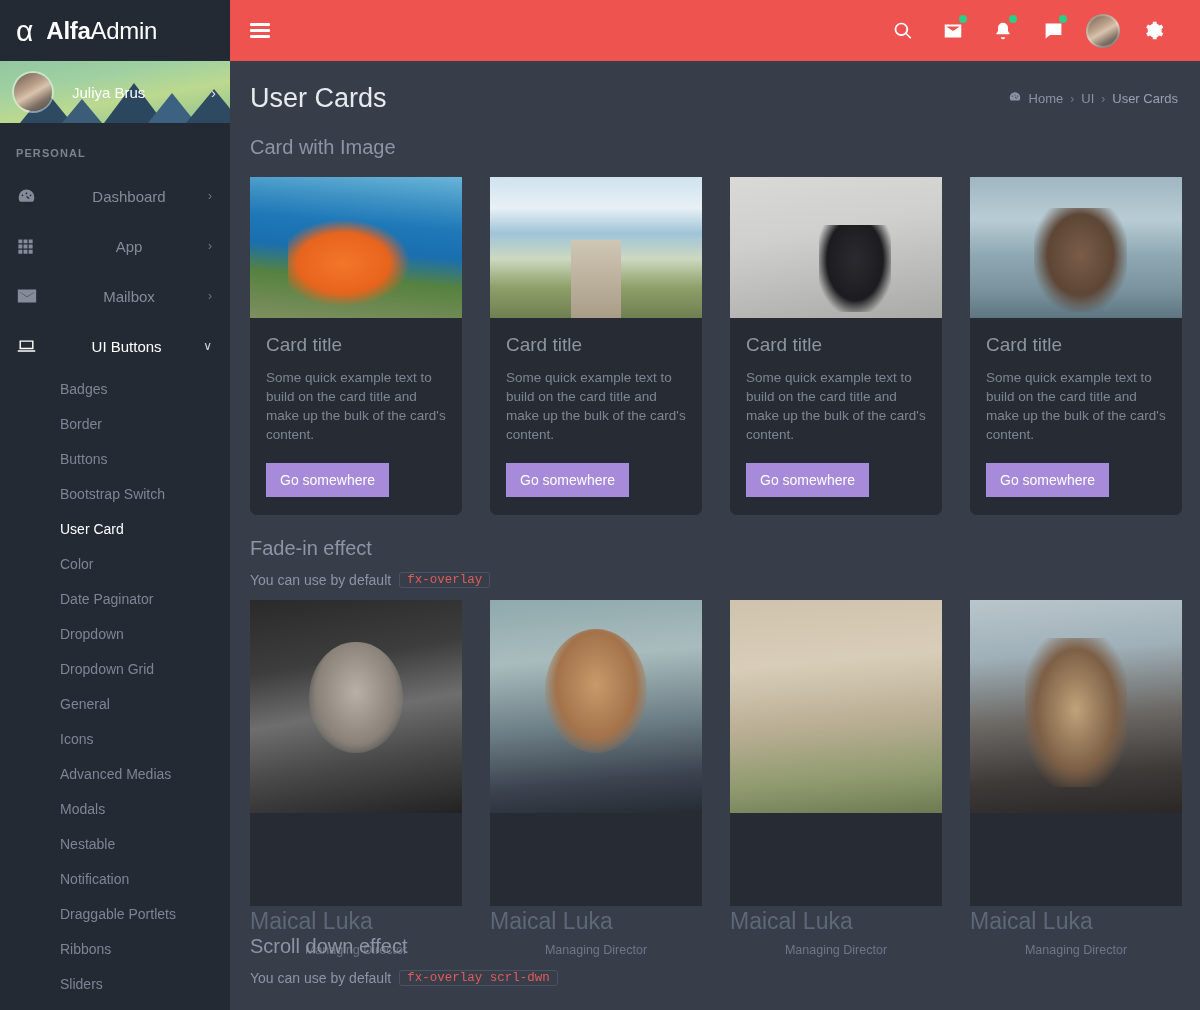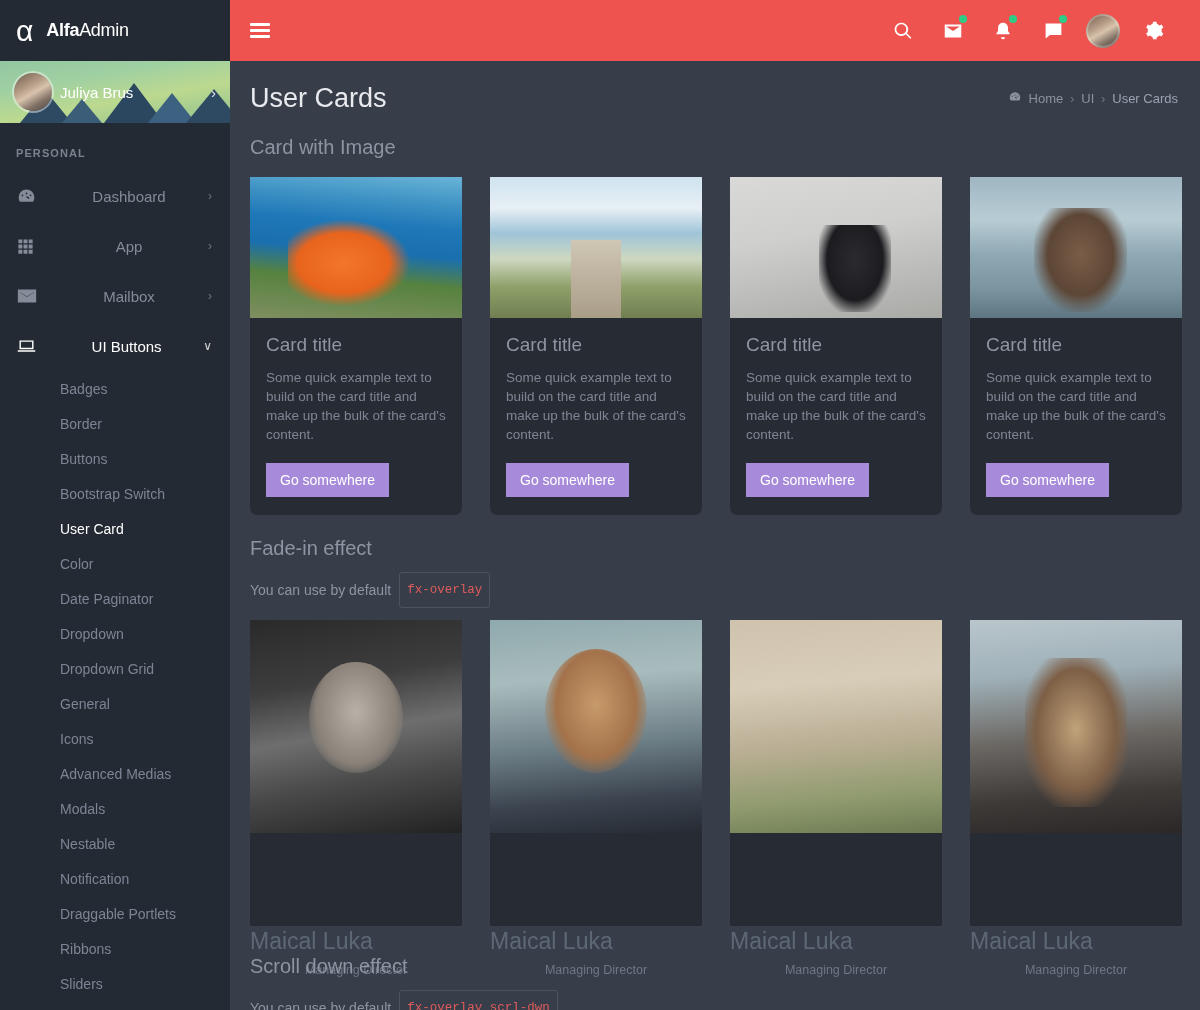--- a/index.html
+++ b/index.html
@@ -9,21 +9,21 @@
     background: #383e49; overflow: hidden;
   }
 
   
   #topbar { position:absolute; top:0; left:0; width:1200px; height:61px; display:flex; }
   #brand {
     width:230px; height:61px; background:#242a33;
     display:flex; align-items:center; gap:13px; padding-left:16px;
   }
   #brand .logo { color:#fff; font-size:30px; line-height:1; font-weight:400; }
-  #brand .bname { color:#fff; font-size:18px; letter-spacing:-.3px; }
+  #brand .bname { color:#fff; font-size:24px; letter-spacing:-.3px; }
   #brand .bname b { font-weight:700; }
   #brand .bname i { font-style:normal; font-weight:300; }
 
   #tbar-right {
     flex:1; background:#ef5350; display:flex; align-items:center;
     padding:0 22px 0 20px;
   }
   .hamburger { width:20px; cursor:pointer; }
   .hamburger span { display:block; height:3px; background:#fff; margin:3px 0; border-radius:1px; }
   .spacer { flex:1; }
@@ -50,21 +50,21 @@
   #profile {
     height:62px; display:flex; align-items:center; padding:0 14px;
     position:relative; overflow:hidden;
   }
   #profile .scene { position:absolute; inset:0; }
   #profile .sky {
     position:absolute; inset:0;
     background:linear-gradient(170deg,#93c7a0 0%,#9fd0a2 30%,#bcd98f 60%,#8fc08e 100%);
   }
   .mtn { position:absolute; bottom:0; width:0; height:0; border-style:solid; }
-  #profile .pcontent { position:relative; display:flex; align-items:center; gap:8px; width:100%; }
+  #profile .pcontent { position:relative; display:flex; align-items:center; gap:20px; width:100%; }
   .avatar-lg {
     width:38px; height:38px; border-radius:50%;
     background:linear-gradient(150deg,#6d5a4a 0%,#b9a08b 38%,#d8c3ad 52%,#7e6f63 75%,#4e4741 100%);
     box-shadow:0 0 0 2px rgba(255,255,255,.45);
   }
   #profile .pname { color:#fff; font-size:15px; flex:1; }
   #profile .pchev { color:#fff; font-size:15px; opacity:.85; }
 
   .nav-label {
     color:#7b838f; font-size:11px; letter-spacing:1.1px;
@@ -92,21 +92,21 @@
   #page-title { color:#e8eaee; font-size:27px; font-weight:400; }
   #crumbs { margin-left:auto; display:flex; align-items:center; gap:7px; color:#8b93a0; font-size:13px; }
   #crumbs .cicon svg { fill:#8b93a0; }
   #crumbs .sep { opacity:.7; font-size:12px; }
   #crumbs a { color:#8b93a0; text-decoration:none; }
   #crumbs .cur { color:#9aa2b0; }
 
   .sec-title { color:#8d95a2; font-size:20px; font-weight:400; padding:22px 0 8px 20px; }
   .sec-sub { color:#8d95a2; font-size:14px; padding:4px 0 0 20px; display:flex; align-items:center; gap:8px; }
   .codebox {
-    border:1px solid #4b5260; border-radius:3px; padding:10px 7px;
+    border:1px solid #4b5260; border-radius:3px; padding:0 7px;
     color:#e05b5b; font-family:"Liberation Mono", monospace; font-size:12.5px;
   }
 
   
   #cards-row { display:flex; gap:28px; padding:10px 0 0 20px; }
   .icard { width:212px; background:#272b33;border-radius:7px; }
   .icard .photo { height:141px; }
   .icard .body { padding:16px 16px 18px; }
   .icard .ct { color:#8d95a2; font-size:19px; margin-bottom:12px; }
   .icard .cp { color:#7d8594; font-size:13.5px; line-height:1.42; margin-bottom:18px; }

